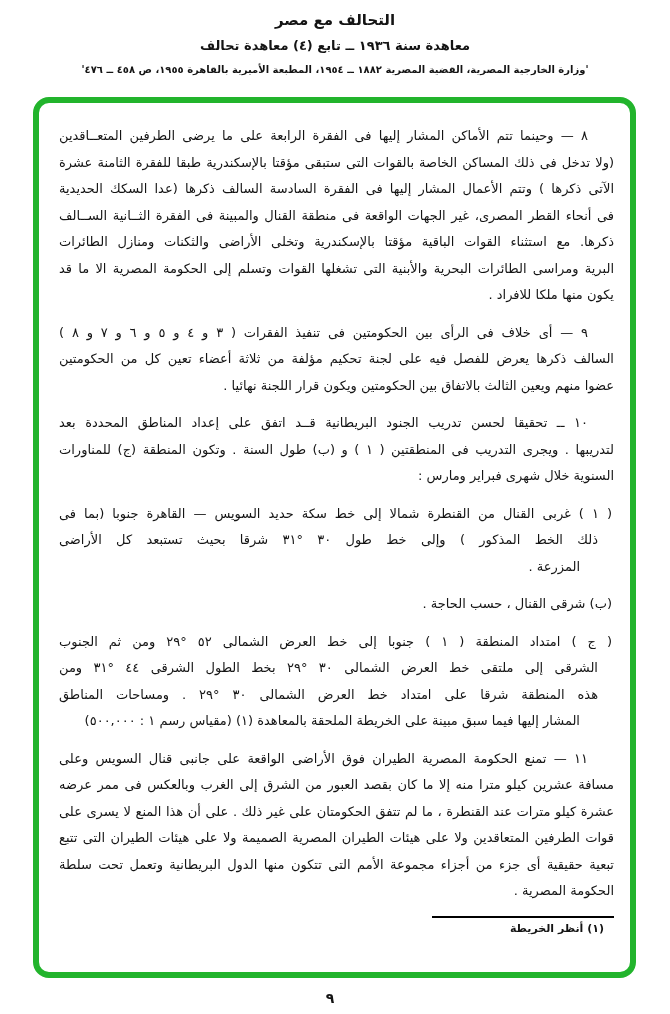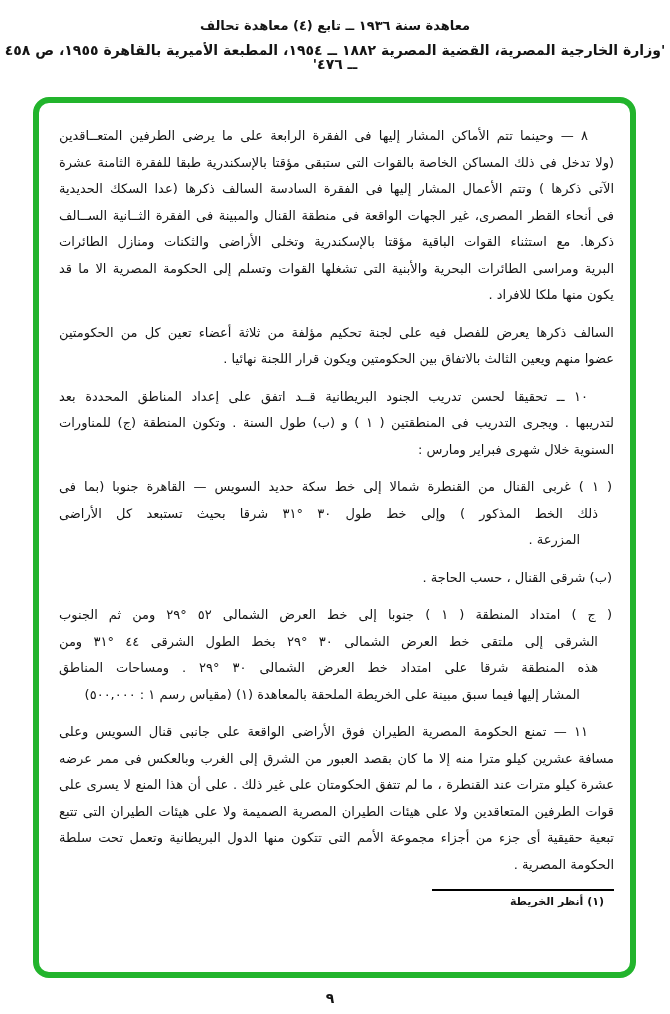--- a/index.html
+++ b/index.html
@@ -5,21 +5,21 @@
   html,body { margin:0; padding:0; background:#e8e8e8; }
   .page {
     position:relative; width:670px; height:1014px; background:#ffffff;
     font-family:"DejaVu Sans", sans-serif; color:#141414;
     margin:0 auto; overflow:hidden;
   }
   
   .header { position:absolute; top:10px; left:0; right:0; text-align:center; direction:rtl; }
   .title    { font-size:15px; font-weight:bold; line-height:20px; }
   .subtitle { font-size:13px; font-weight:bold; line-height:20px; margin-top:6px; }
-  .citation { font-size:14px; font-weight:bold; line-height:14px; margin-top:7px; }
+  .citation { font-size:10px; font-weight:bold; line-height:14px; margin-top:7px; }
   
   .panel {
     position:absolute; left:33px; top:97px; width:603px; height:881px;
     box-sizing:border-box; border:6px solid #22b42c; border-radius:16px;
     background:#ffffff;
   }
   .content {
     direction:rtl; text-align:right;
     padding:20px 16px 0 20px;
     font-size:13px; line-height:26.5px;
@@ -40,36 +40,38 @@
     position:absolute; bottom:8px; left:0; right:10px; text-align:center;
     font-size:14px; font-weight:bold; direction:rtl;
   }
 </style>
 </head>
 <body>
 
 <div class="page" style="color: rgb(20, 20, 20);">
 
   <div class="header">
+    <div class="title">التحالف مع مصر</div>
     <div class="subtitle">معاهدة سنة ١٩٣٦ ــ تابع (٤) معاهدة تحالف</div>
     <div class="citation">'وزارة الخارجية المصرية، القضية المصرية ١٨٨٢ ــ ١٩٥٤، المطبعة الأميرية بالقاهرة ١٩٥٥، ص ٤٥٨ ــ ٤٧٦'</div>
   </div>
 
   <div class="panel" style="border-color: rgb(34, 180, 44);">
     <div class="content">
         <div class="paragraph para">
           <div class="tline first">٨ — وحينما تتم الأماكن المشار إليها فى الفقرة الرابعة على ما يرضى الطرفين المتعــاقدين</div>
           <div class="tline">(ولا تدخل فى ذلك المساكن الخاصة بالقوات التى ستبقى مؤقتا بالإسكندرية طبقا للفقرة الثامنة عشرة</div>
           <div class="tline">الآتى ذكرها ) وتتم الأعمال المشار إليها فى الفقرة السادسة السالف ذكرها (عدا السكك الحديدية</div>
           <div class="tline">فى أنحاء القطر المصرى، غير الجهات الواقعة فى منطقة القنال والمبينة فى الفقرة الثــانية الســالف</div>
           <div class="tline">ذكرها. مع استثناء القوات الباقية مؤقتا بالإسكندرية وتخلى الأراضى والثكنات ومنازل الطائرات</div>
           <div class="tline">البرية ومراسى الطائرات البحرية والأبنية التى تشغلها القوات وتسلم إلى الحكومة المصرية الا ما قد</div>
           <div class="tline last">يكون منها ملكا للافراد .</div>
         </div>
         <div class="paragraph para">
+          <div class="tline first">٩ — أى خلاف فى الرأى بين الحكومتين فى تنفيذ الفقرات ( ٣ و ٤ و ٥ و ٦ و ٧ و ٨ )</div>
           <div class="tline">السالف ذكرها يعرض للفصل فيه على لجنة تحكيم مؤلفة من ثلاثة أعضاء تعين كل من الحكومتين</div>
           <div class="tline last">عضوا منهم ويعين الثالث بالاتفاق بين الحكومتين ويكون قرار اللجنة نهائيا .</div>
         </div>
         <div class="paragraph para">
           <div class="tline first">١٠ ــ تحقيقا لحسن تدريب الجنود البريطانية قــد اتفق على إعداد المناطق المحددة بعد</div>
           <div class="tline">لتدريبها . ويجرى التدريب فى المنطقتين ( ١ ) و (ب) طول السنة . وتكون المنطقة (ج) للمناورات</div>
           <div class="tline last">السنوية خلال شهرى فبراير ومارس :</div>
         </div>
         <div class="paragraph item">
           <div class="tline first">( ١ ) غربى القنال من القنطرة شمالا إلى خط سكة حديد السويس — القاهرة جنوبا (بما فى</div>

